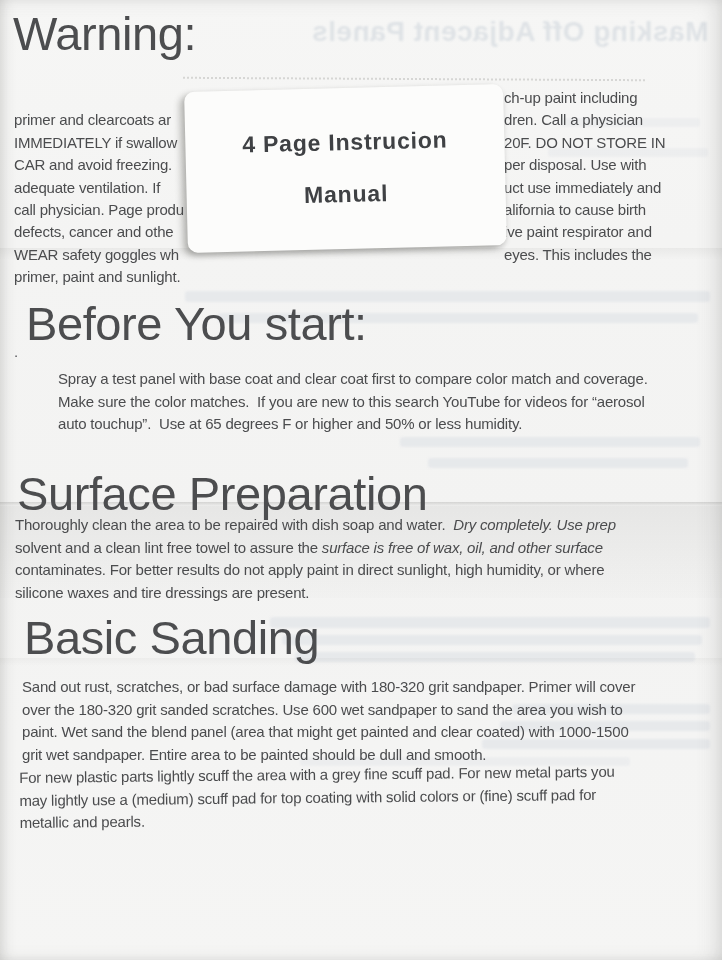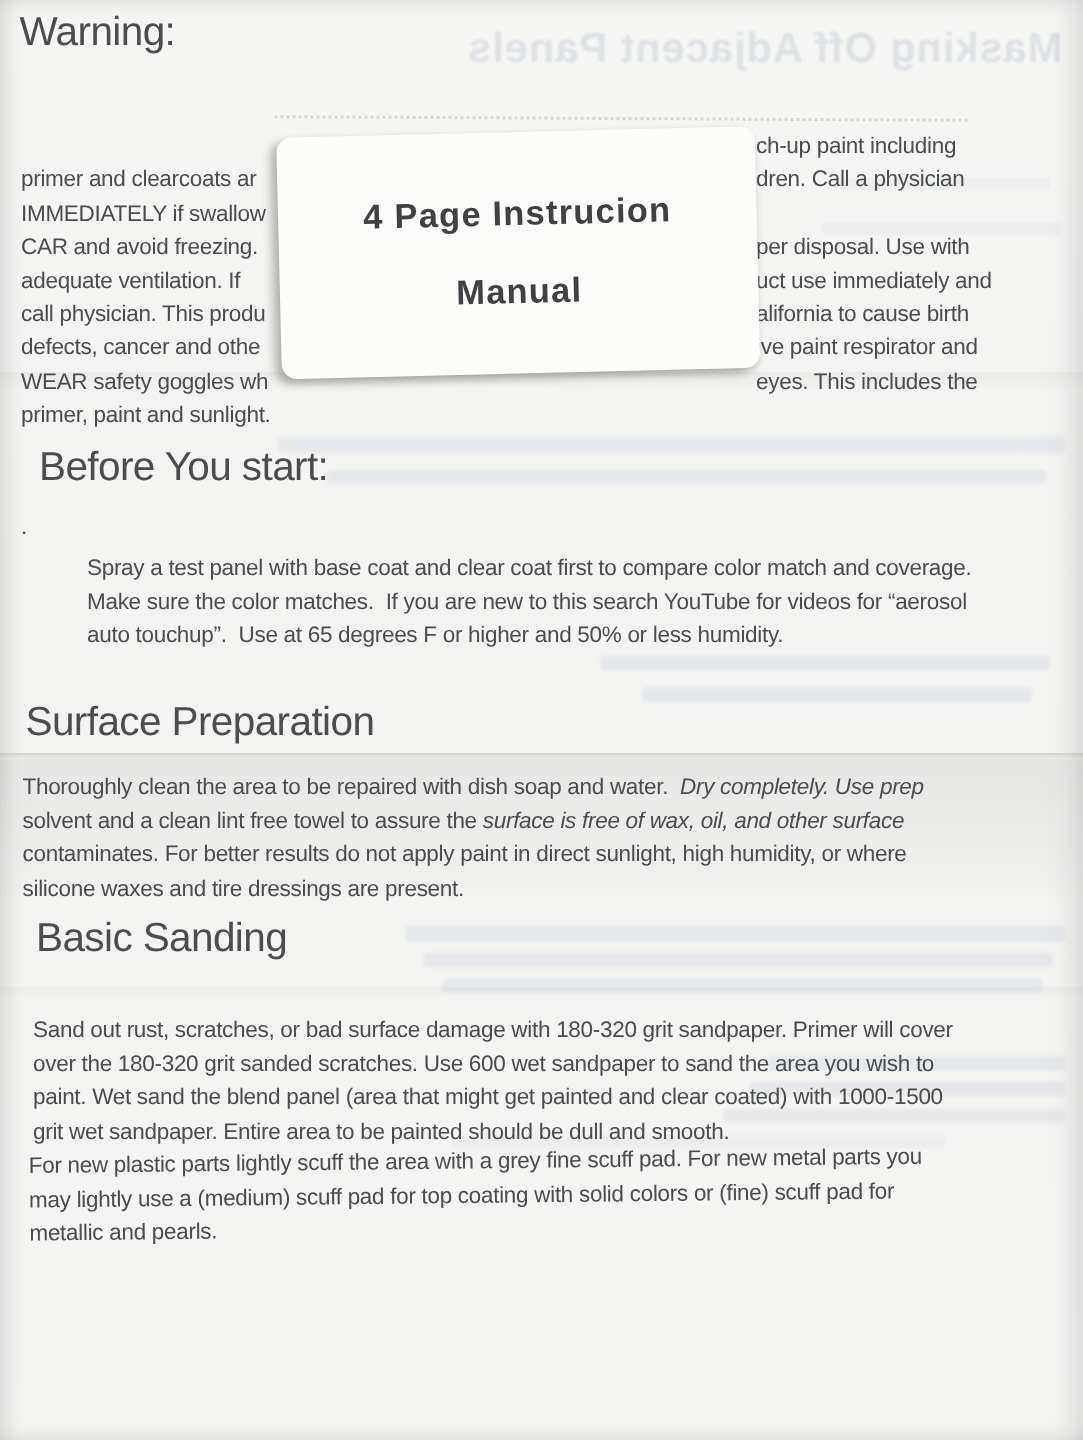--- a/index.html
+++ b/index.html
@@ -15,21 +15,21 @@
   
   .page::after{
     content:"";position:absolute;inset:0;pointer-events:none;z-index:9;
     box-shadow:
       inset 10px 0 14px -8px rgba(110,110,108,0.28),
       inset -14px 6px 22px -12px rgba(120,120,118,0.30),
       inset 0 -10px 18px -12px rgba(120,120,118,0.18);
   }
   .h{
     position:absolute;margin:0;
-    font-size:27px;font-weight:400;letter-spacing:-0.4px;
+    font-size:47px;font-weight:400;letter-spacing:-0.4px;
     color:#4c4d4f;z-index:3;white-space:pre;
   }
   .para{position:absolute;z-index:3;}
   .pline{
     white-space:pre;
     font-size:15px;letter-spacing:-0.2px;
     line-height:22.6px;height:22.6px;
   }
   .it{font-style:italic;}
   
@@ -99,24 +99,24 @@
   <div class="band-surface"></div>
   <div class="crease-c"></div>
 
   <div class="perforation"></div>
 
   <h1 class="h" style="left:13px;top:6px;">Warning:</h1>
 
   <div class="warning-para">
     <div class="wrow"><span class="rfrag">ch-up paint including</span></div>
     <div class="wrow"><span>primer and clearcoats ar</span><span class="rfrag">dren. Call a physician</span></div>
-    <div class="wrow"><span>IMMEDIATELY if swallow</span></div>
+    <div class="wrow"><span>IMMEDIATELY if swallow</span><span class="rfrag">20F. DO NOT STORE IN</span></div>
     <div class="wrow"><span>CAR and avoid freezing.</span><span class="rfrag">per disposal. Use with</span></div>
     <div class="wrow"><span>adequate ventilation. If</span><span class="rfrag">uct use immediately and</span></div>
-    <div class="wrow"><span>call physician. This produ</span><span class="rfrag">alifornia to cause birth</span></div>
+    <div class="wrow"><span>call physician. Page produ</span><span class="rfrag">alifornia to cause birth</span></div>
     <div class="wrow"><span>defects, cancer and othe</span><span class="rfrag">ive paint respirator and</span></div>
     <div class="wrow"><span>WEAR safety goggles wh</span><span class="rfrag">eyes. This includes the</span></div>
     <div class="wrow"><span>primer, paint and sunlight.</span></div>
   </div>
 
   <div class="sticker">
     <div class="sticker-l1">4 Page Instrucion</div>
     <div class="sticker-l2">Manual</div>
   </div>
 

